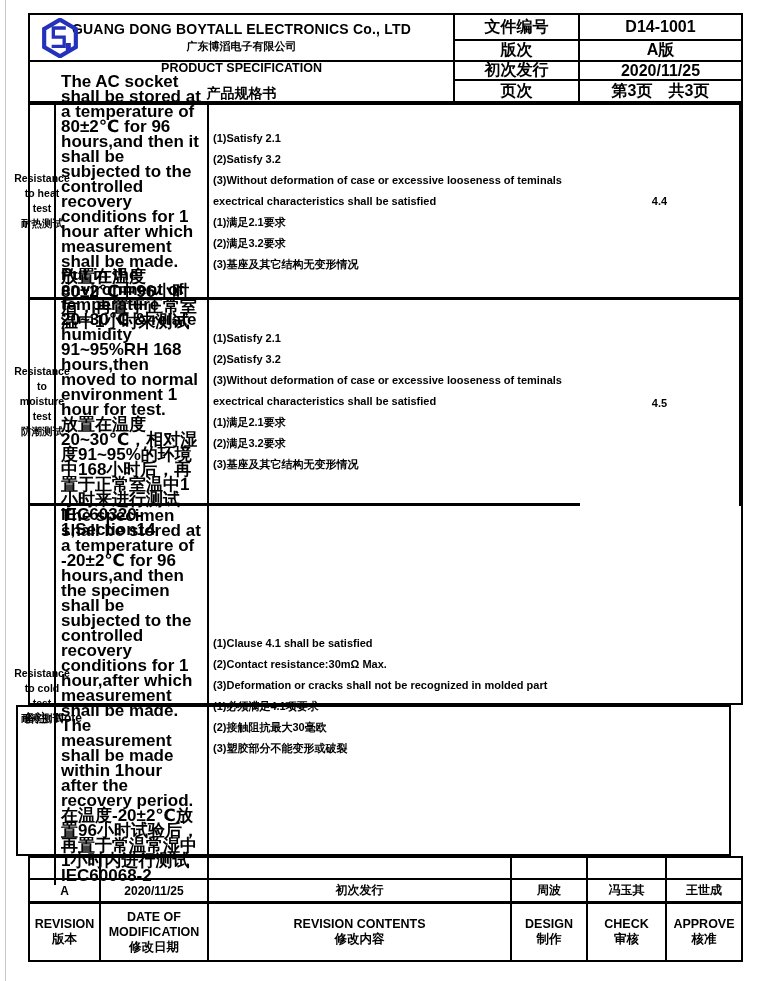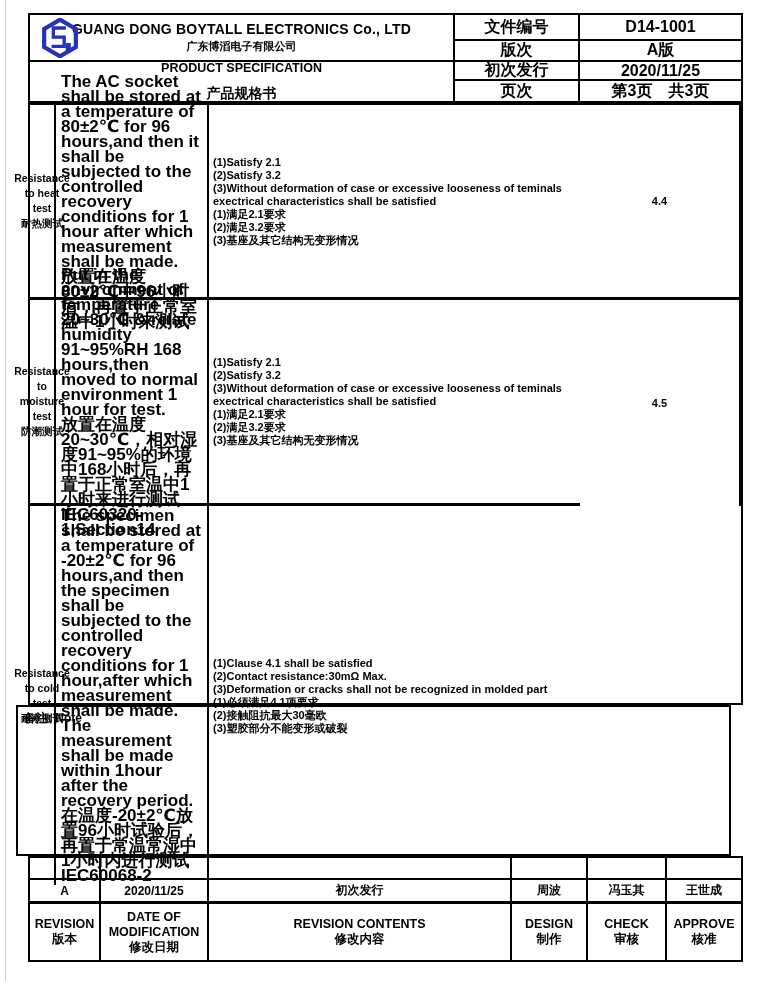--- a/index.html
+++ b/index.html
@@ -40,21 +40,21 @@
   .rb { border-bottom:3px solid #000; }
   .test-no { font-size:11px; }
   .test-name { font-size:10.5px; line-height:15px; white-space:pre-line; }
   .test-desc {
     display:flex; flex-direction:column; justify-content:center;
     padding:2px 5px; font-size:17px; line-height:15px; white-space:pre-line;
     text-align:left;
   }
   .test-crit {
     display:flex; flex-direction:column; justify-content:center;
-    padding:2px 4px; font-size:11px; line-height:13px; white-space:pre-line;
+    padding:2px 4px; font-size:11px; line-height:21px; white-space:pre-line;
     text-align:left;
   }
 
   
   .note-box {
     position:absolute; left:16px; top:705px; width:715px; height:151px;
     border:2px solid #000; padding:3px 6px; font-size:12px; text-align:left;
   }
 
   

